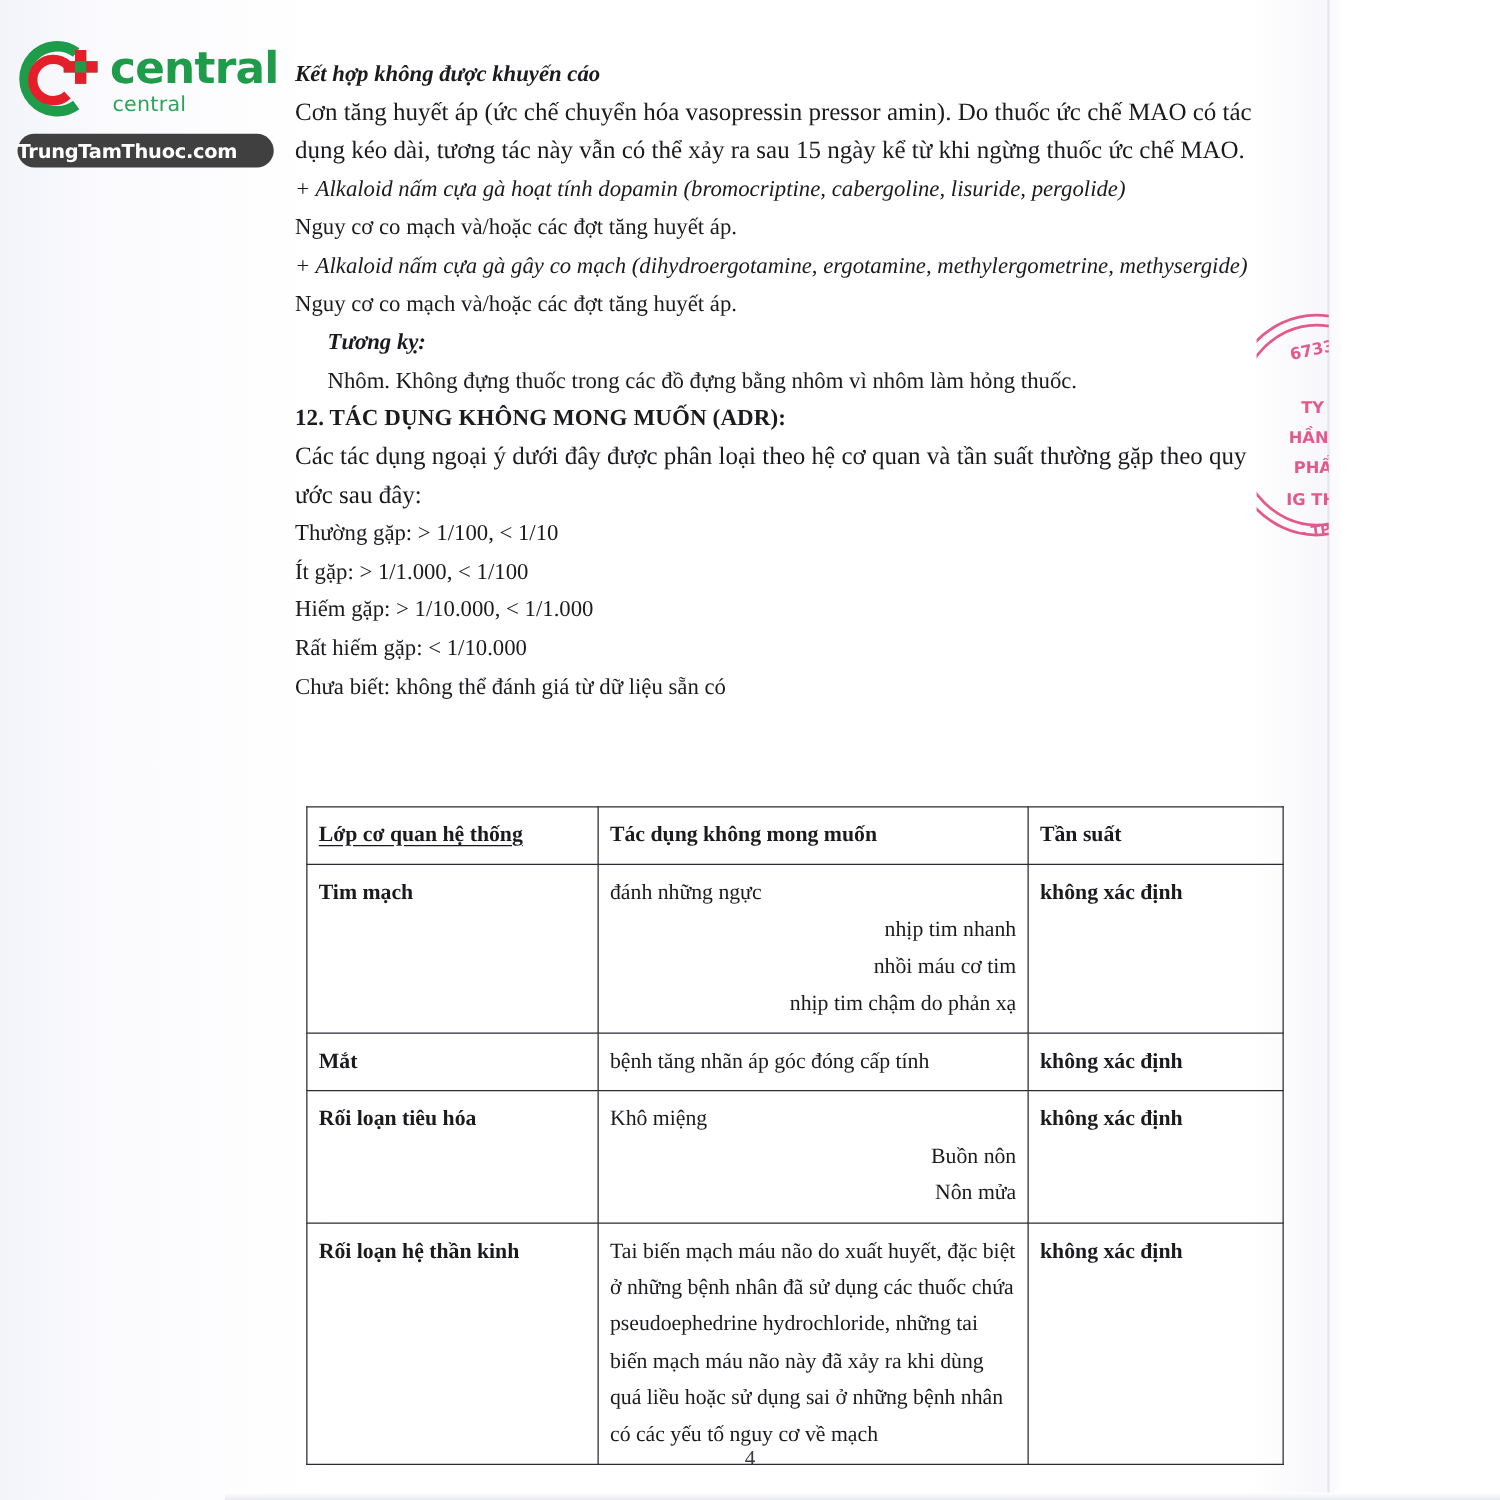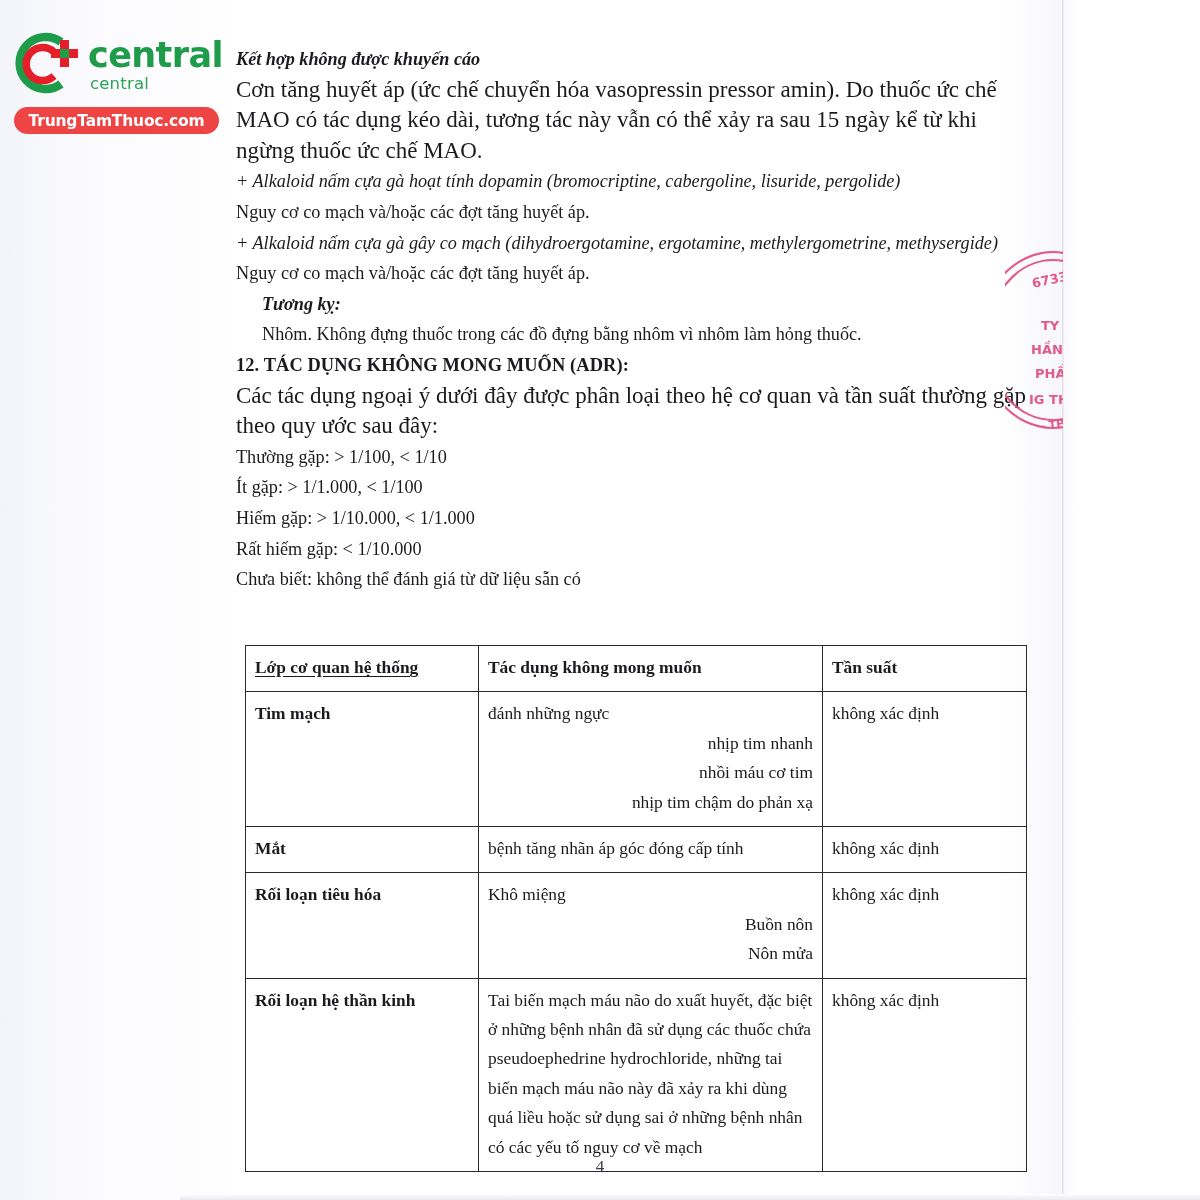--- a/index.html
+++ b/index.html
@@ -87,24 +87,23 @@
     letter-spacing: 0.2px;
     margin-top: 3px;
     margin-left: 2px;
   }
   .logo-banner {
     margin-top: 7px;
     margin-left: 6px;
     width: 205px;
     height: 27px;
     border-radius: 14px;
-    background: #ef4444;
+    background: #404040;
     display: flex;
     align-items: center;
-    justify-content: center;
   }
   .logo-banner-text {
     font-family: "DejaVu Sans", "Liberation Sans", sans-serif;
     font-size: 15.5px;
     font-weight: bold;
     color: #ffffff;
     letter-spacing: -0.2px;
   }
 
   
@@ -139,21 +138,21 @@
   .it { font-style: italic; }
   .indent { padding-left: 26px; }
   .sec-head {
     font-size: 18.4px;
     font-weight: bold;
     line-height: 30.6px;
     margin: 0;
     letter-spacing: 0.1px;
   }
   .para {
-    font-size: 23px;
+    font-size: 20px;
     line-height: 30.6px;
     margin: 0;
     width: 795px;
     text-align: left;
   }
 
   
   .adr-table-wrap {
     position: absolute;
     left: 245px;
@@ -178,21 +177,21 @@
   table.adr col.c2 { width: 344px; }
   table.adr col.c3 { width: 204px; }
   .th-cell { font-weight: bold; }
   .th-underline {
     text-decoration: underline;
     text-underline-offset: 3px;
   }
   .cat-cell { font-weight: bold; }
   .eff-line { display: block; }
   .eff-line + .eff-line { margin-top: 0; text-align: right; }
-  .freq-cell { font-weight: normal; }
+  .freq-cell { font-weight: bold; }
   .long-eff { line-height: 29.6px; }
 
   
   .page-number {
     position: absolute;
     left: 0;
     right: 0;
     top: 1157px;
     text-align: center;
     font-size: 17px;

